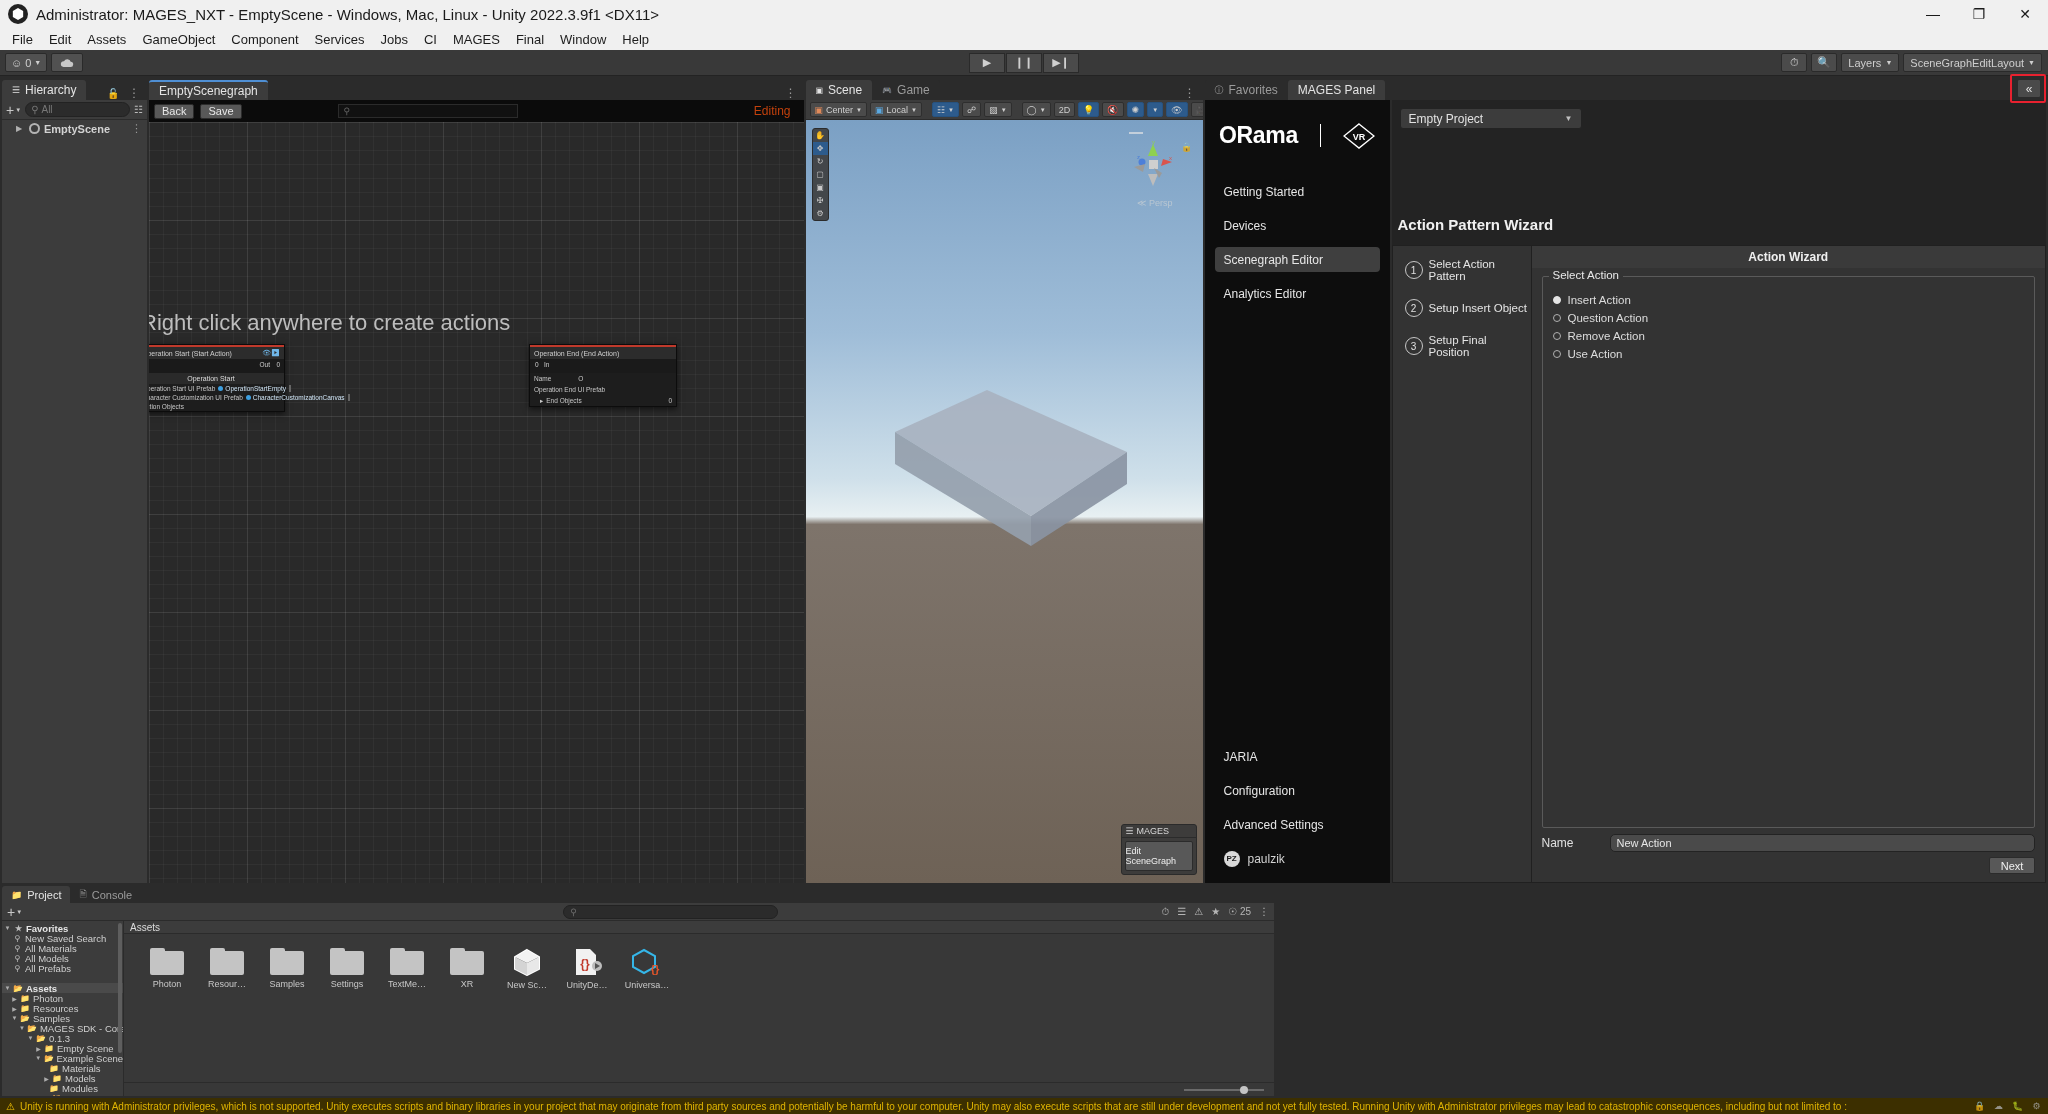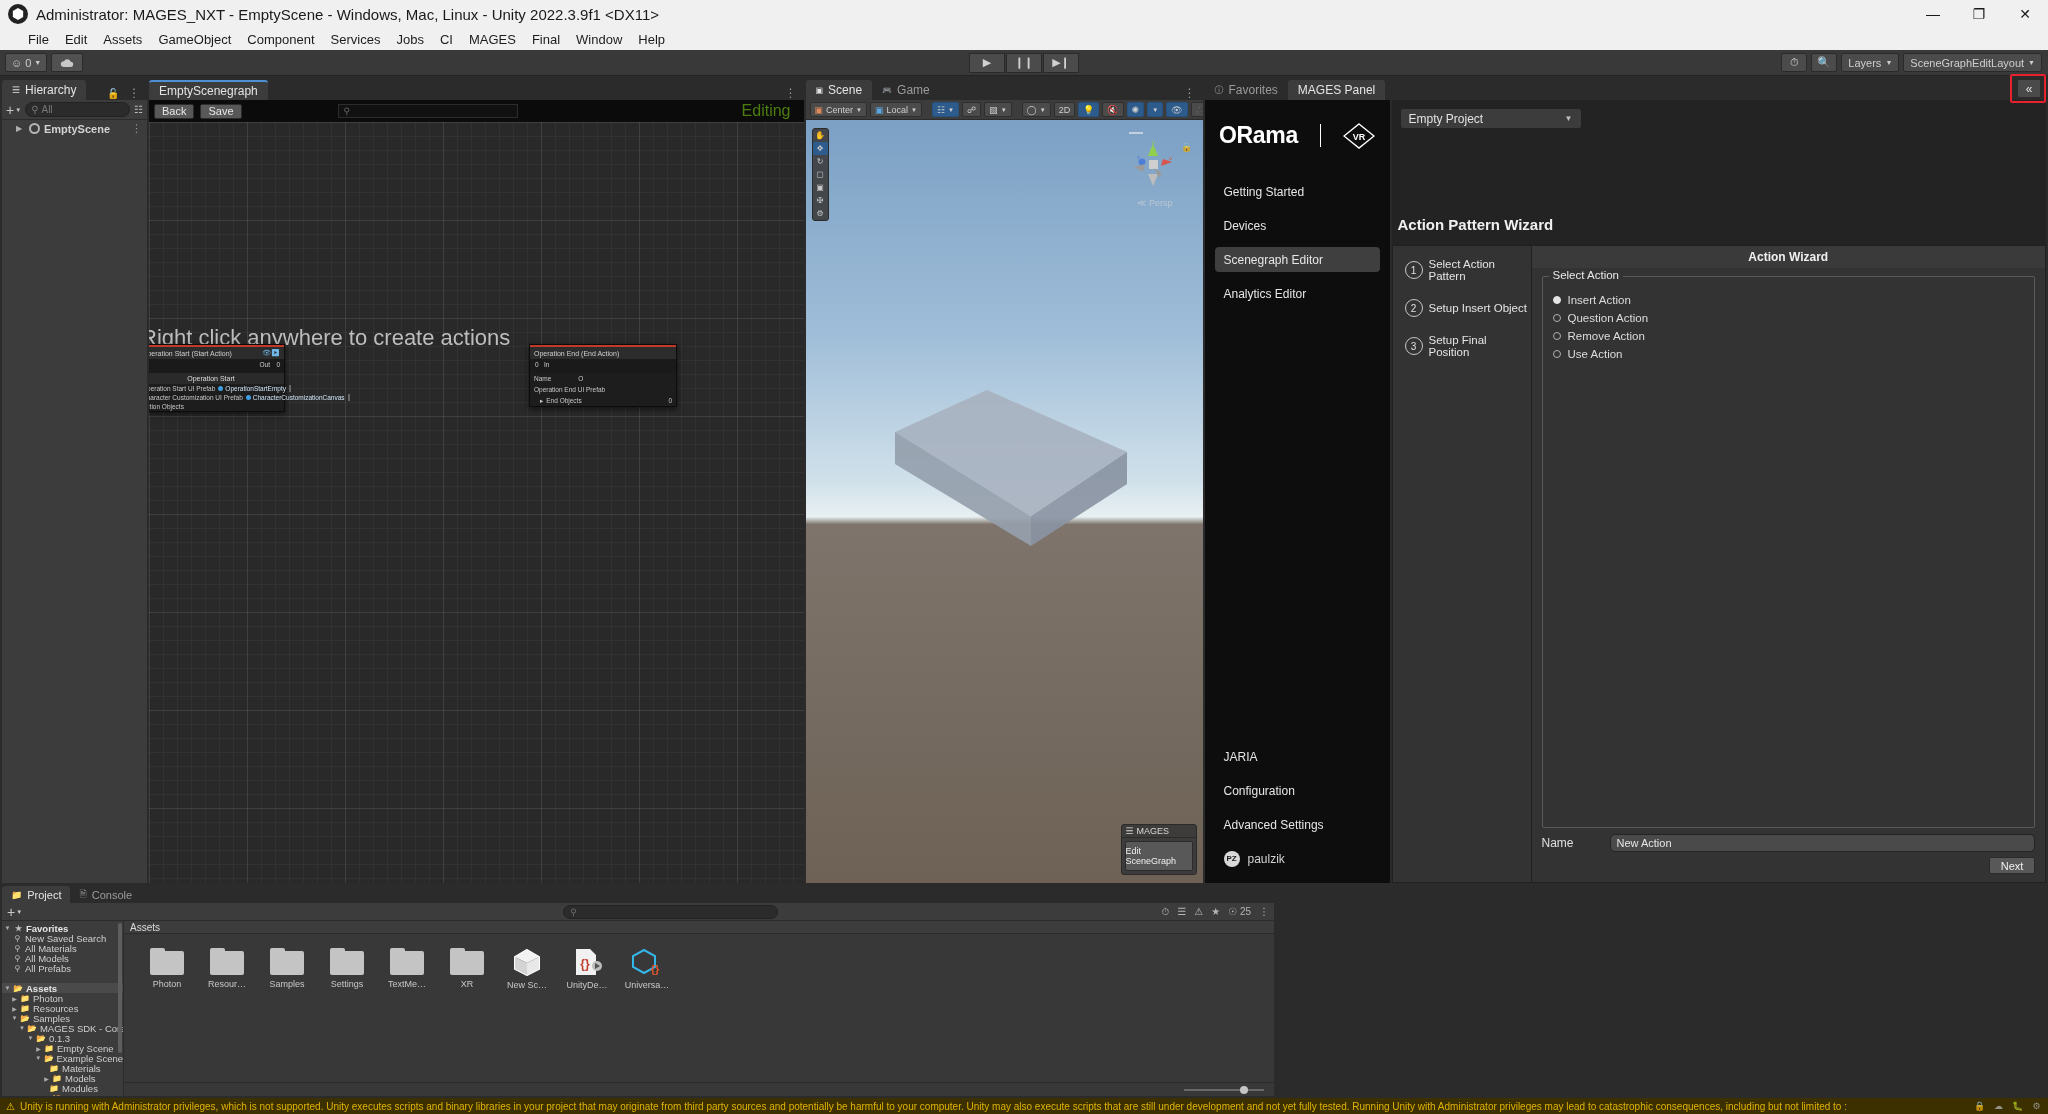--- a/index.html
+++ b/index.html
@@ -28,21 +28,21 @@
     clip-path: polygon(50% 0%, 93% 25%, 93% 75%, 50% 100%, 7% 75%, 7% 25%);
   }
   .titlebar .title-text { flex: 1; white-space: nowrap; overflow: hidden; }
   .winbtns { display:flex; height:28px; }
   .winbtn { width:46px; height:28px; display:flex; align-items:center; justify-content:center;
             font-size:14px; color:#1a1a1a; }
 
   
   .menubar {
     height: 22px; background:#f0f0f0; color:#1c1c1c; display:flex; align-items:center;
-    font-size: 13px; padding-left: 20px; flex: 0 0 22px;
+    font-size: 13px; padding-left: 4px; flex: 0 0 22px;
   }
   .menubar .mi { padding: 2px 8px; white-space: nowrap; }
 
   
   .toolbar {
     height: 26px; background:#393939; display:flex; align-items:center;
     border-bottom:1px solid #232323; flex: 0 0 26px; position:relative;
   }
   .tb-left { display:flex; align-items:center; gap:4px; padding-left:5px; }
   .tb-btn {
@@ -105,33 +105,33 @@
   .sg-bar { height:22px; background:#0b0b0b; display:flex; align-items:center; gap:6px; padding:0 5px; flex:0 0 22px; }
   .sg-btn {
     height:15px; background:#585858; border:1px solid #2b2b2b; border-radius:2px;
     padding:0 7px; font-size:11px; color:#e8e8e8; display:flex; align-items:center;
   }
   .sg-search {
     width:180px; height:14px; background:#111; border:1px solid #2b2b2b;
     display:flex; align-items:center; padding:0 5px; font-size:9px; color:#666; gap:3px;
     margin-left:90px;
   }
-  .sg-editing { margin-left:auto; font-size:16px; color:#4d7c0f; padding-right:8px;}
+  .sg-editing { margin-left:auto; font-size:12px; color:#c2410c; padding-right:8px;}
   .sg-canvas {
     flex:1; position:relative; overflow:hidden;
     background-color:#292929;
     background-image:
       linear-gradient(to right, rgba(255,255,255,.035) 1px, transparent 1px),
       linear-gradient(to bottom, rgba(255,255,255,.035) 1px, transparent 1px),
       linear-gradient(to right, rgba(255,255,255,.07) 1px, transparent 1px),
       linear-gradient(to bottom, rgba(255,255,255,.07) 1px, transparent 1px);
     background-size: 14px 14px, 14px 14px, 98px 98px, 98px 98px;
   }
   .sg-hint {
-    position:absolute; left:-8px; top:203px; font-size:22px; color:#bdbdbd; white-space:nowrap;
+    position:absolute; left:-8px; top:188px; font-size:22px; color:#bdbdbd; white-space:nowrap;
   }
   .node {
     position:absolute; background:#1d1d1d; border:1px solid #0c0c0c;
     box-shadow:0 2px 6px rgba(0,0,0,.6); font-size:7px; color:#cfcfcf;
   }
   .node .node-top { border-top:2px solid #c0392b; }
   .node-head {
     height:12px; display:flex; align-items:center; padding:0 4px; gap:4px;
     background:#2c2c2c; white-space:nowrap; font-size:7px;
   }

